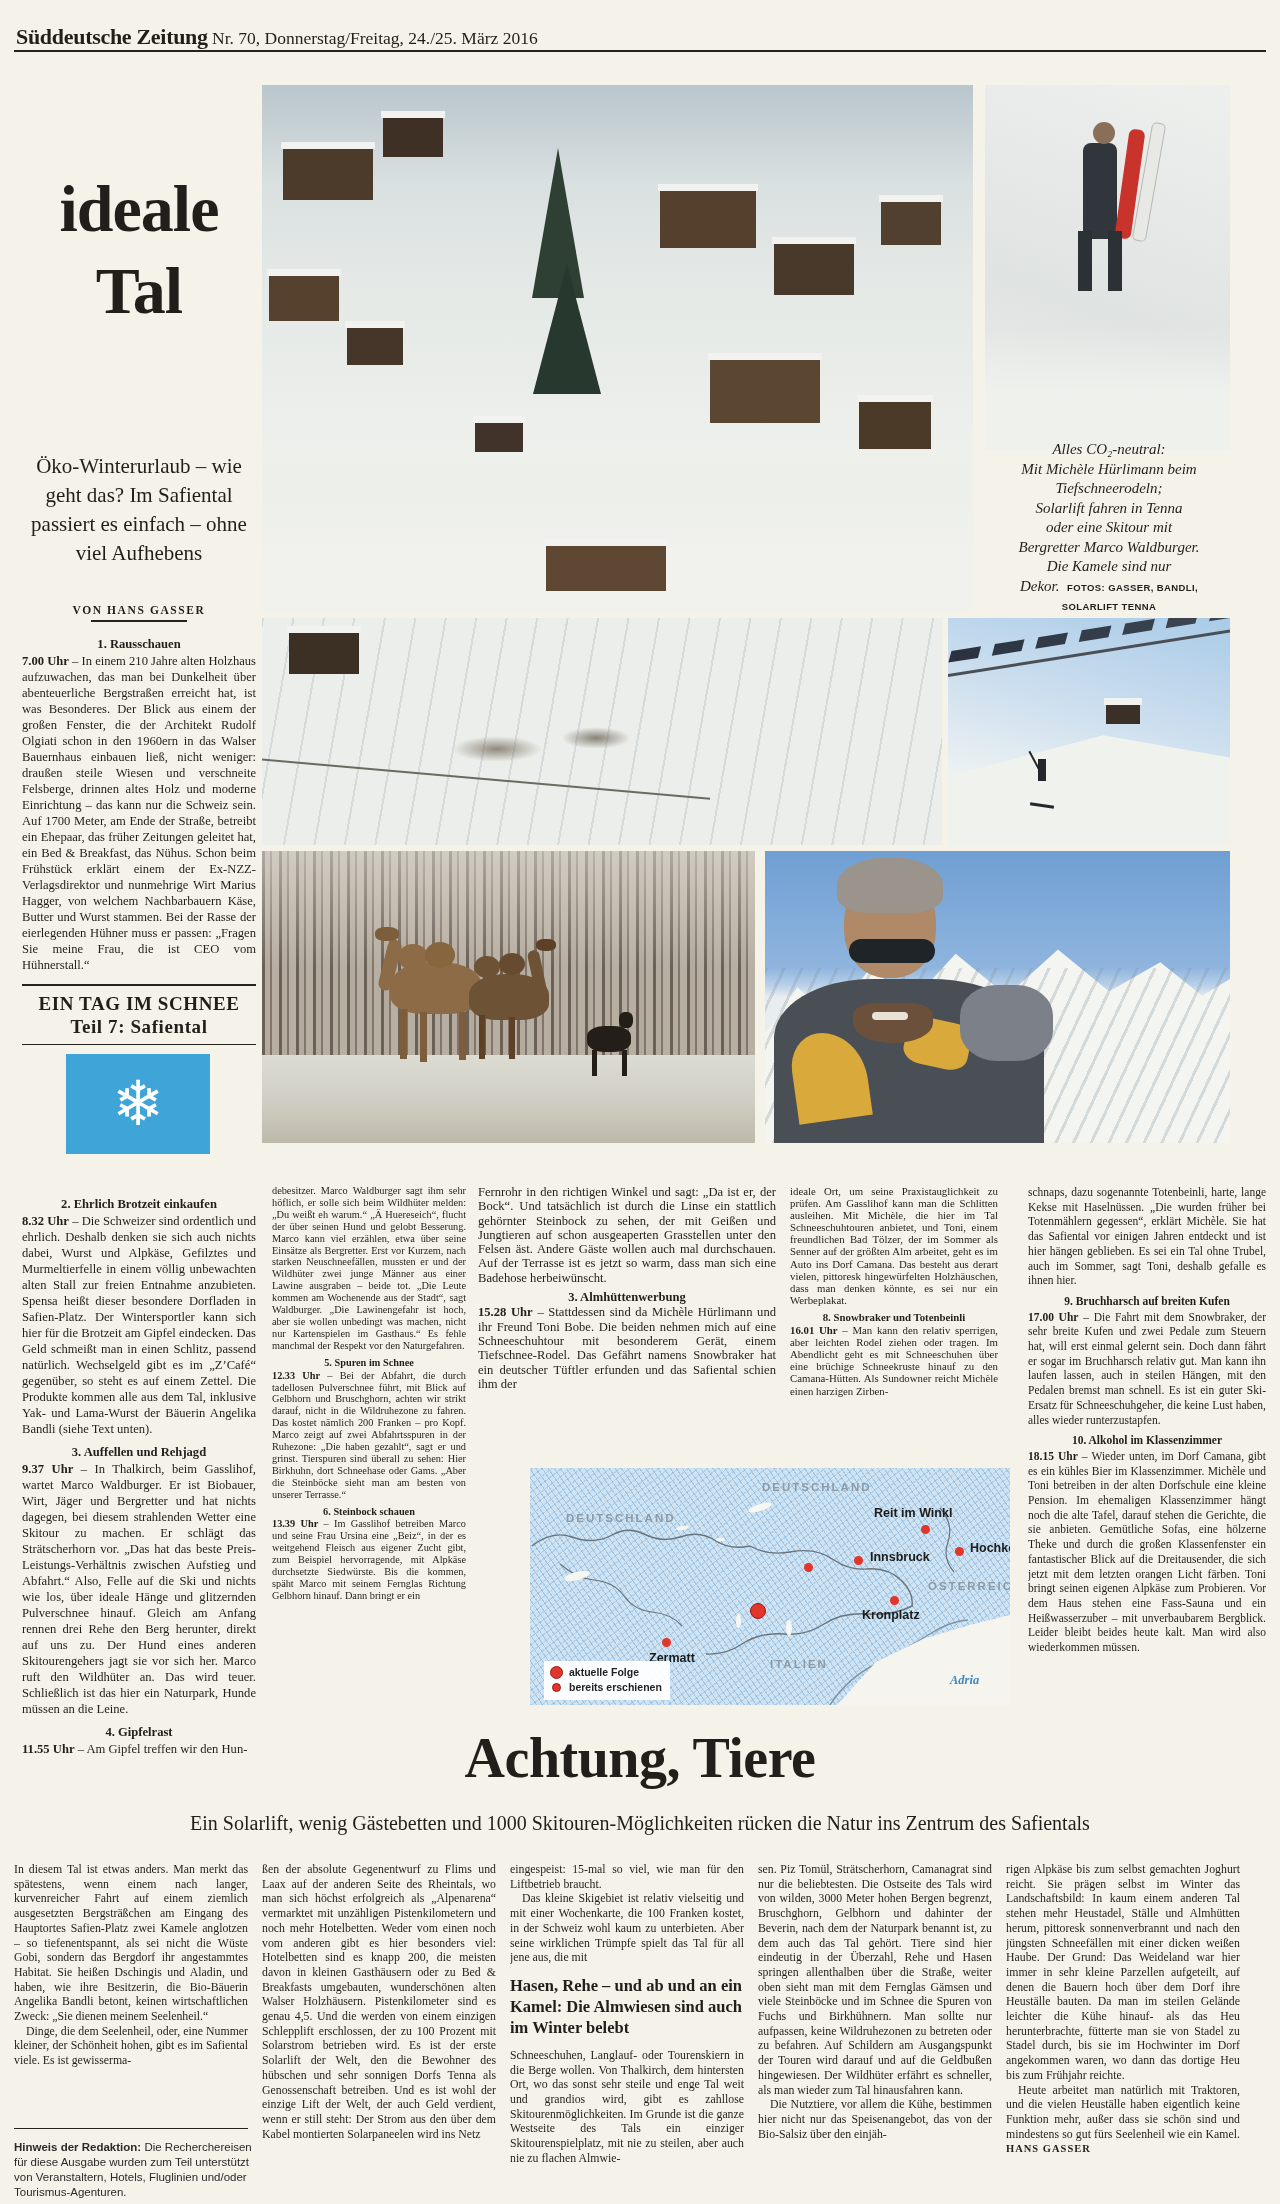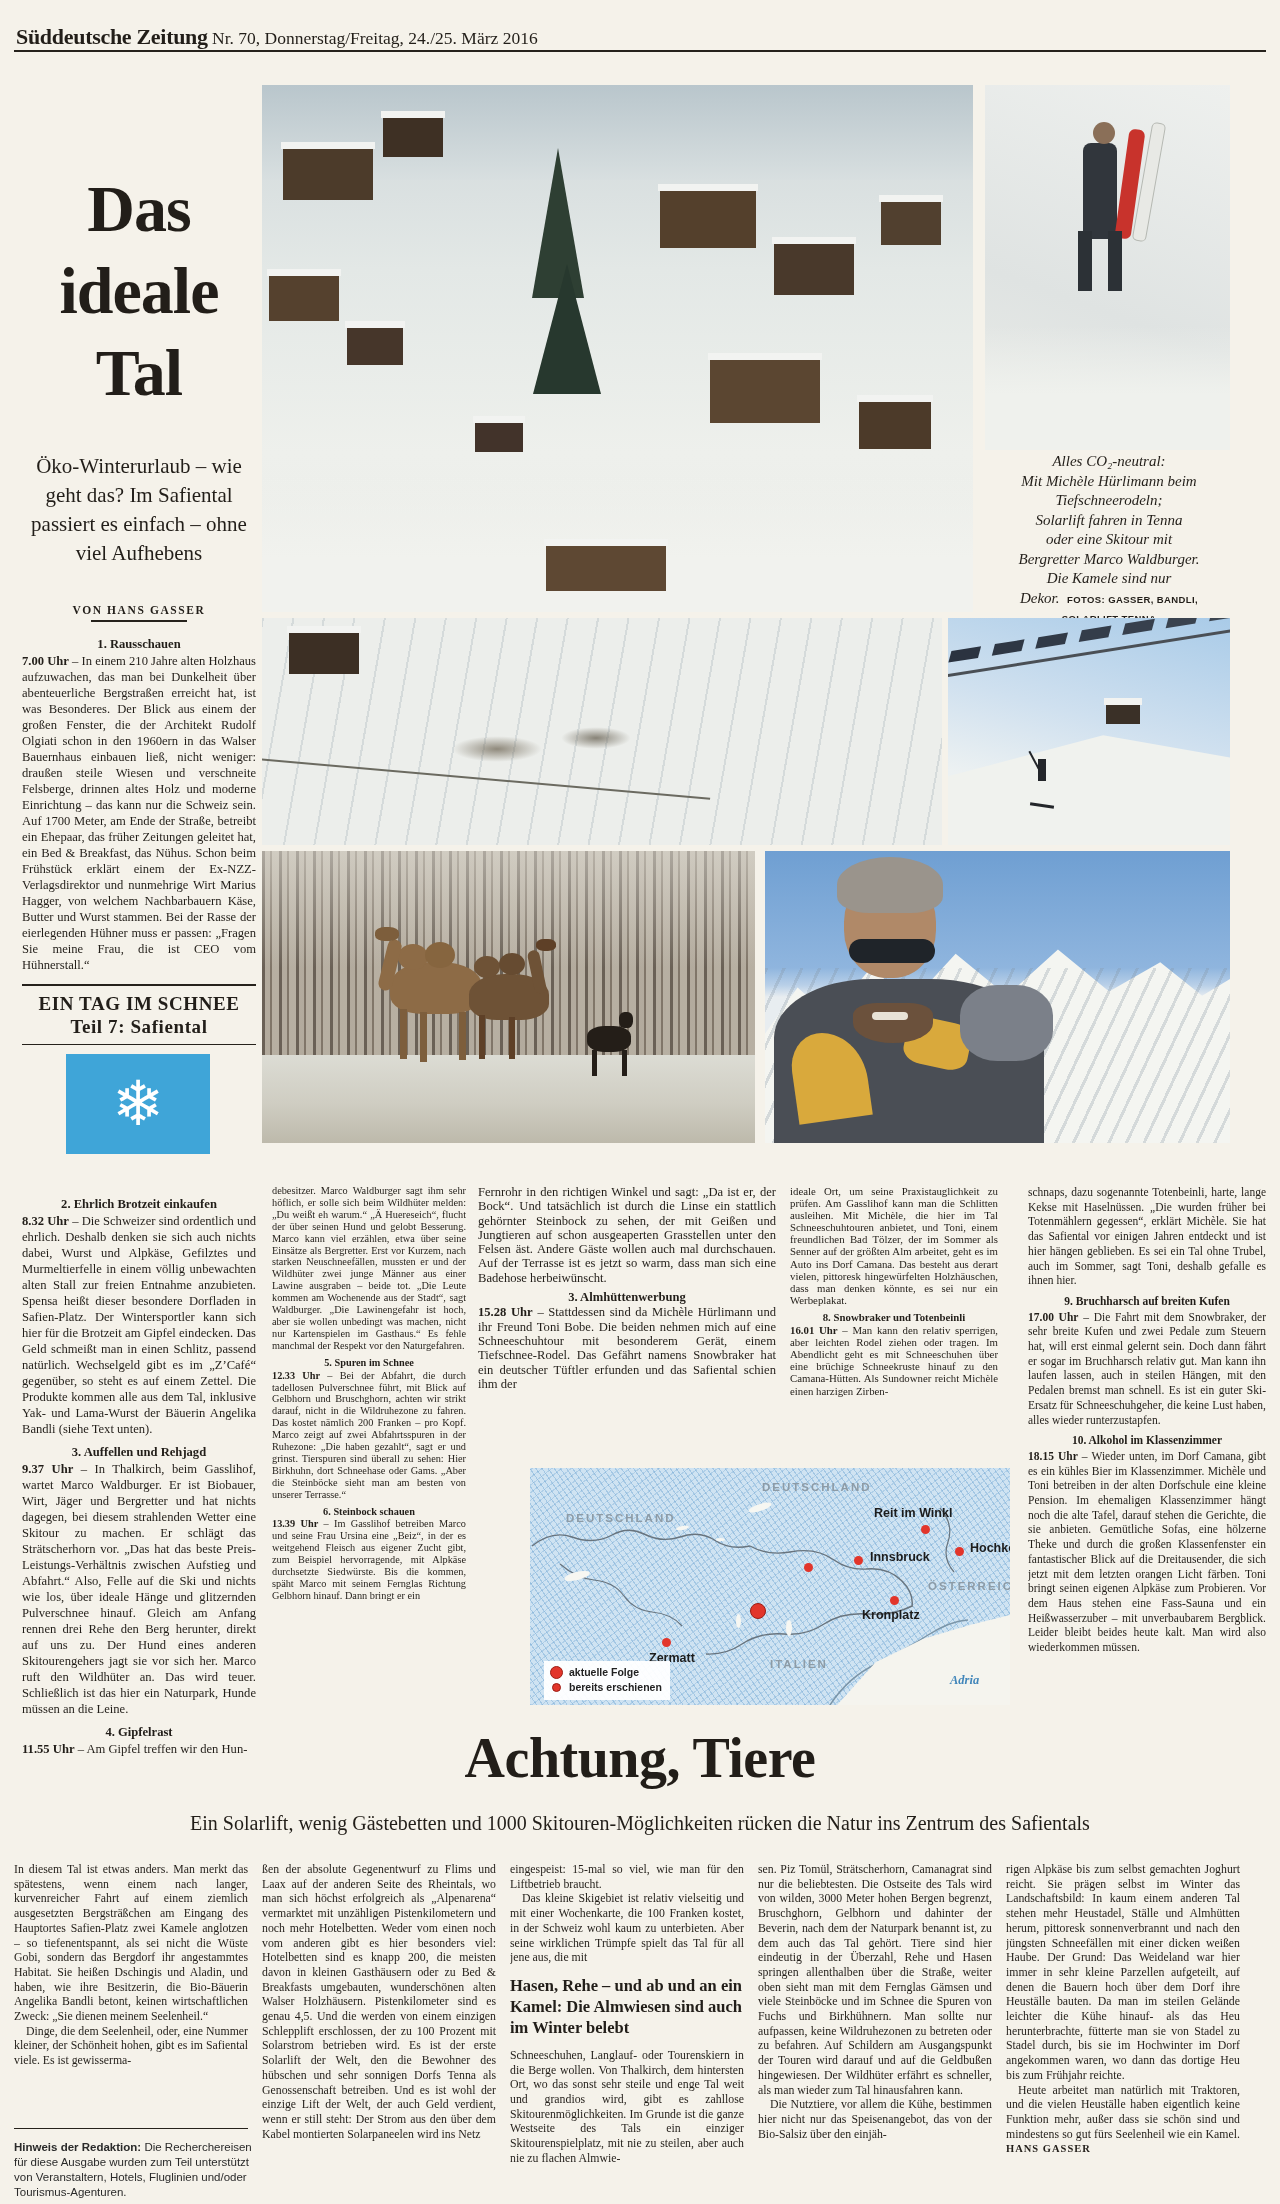--- a/index.html
+++ b/index.html
@@ -67,21 +67,20 @@
 </head>
 <body>
 
 <div class="page">
 
   <div class="abs mh-logo" style="left:16px;top:24px;">Süddeutsche Zeitung</div>
   <div class="abs mh-issue" style="left:212px;top:28px;">Nr. 70, Donnerstag/Freitag, 24./25. März 2016</div>
   <div class="abs mh-rule" style="left:14px;top:50px;width:1252px;"></div>
 
   <div class="abs a1-title" style="left:22px;top:168px;width:234px;">
-    <div>Das</div>
     <div>ideale</div>
     <div>Tal</div>
   </div>
   <div class="abs a1-stand" style="left:16px;top:452px;width:246px;">Öko-Winterurlaub – wie geht das? Im Safiental passiert es einfach – ohne viel Aufhebens</div>
   <div class="abs" style="left:22px;top:604px;width:234px;">
     <div class="byline">VON HANS GASSER</div>
     <div class="by-rule"></div>
   </div>
 
   <div class="col c1" style="left:22px;top:636px;height:344px;">
@@ -137,21 +136,21 @@
   <div class="photo" style="left:985px;top:85px;width:245px;height:365px;background:linear-gradient(200deg,#eef0ee,#dfe3e2 60%,#eaecE8 100%);background:linear-gradient(200deg,#eef0ee,#dfe3e2 60%,#eaece8 100%);">
     <div class="ph" style="left:40%;top:16%;width:34px;height:96px;background:#31363c;border-radius:8px;"></div>
     <div class="ph" style="left:44%;top:10%;width:22px;height:22px;border-radius:50%;background:#8a6f58;"></div>
     <div class="ph" style="left:56%;top:12%;width:16px;height:110px;background:#c8332c;border-radius:6px;transform:rotate(8deg);"></div>
     <div class="ph" style="left:64%;top:10%;width:12px;height:118px;background:#e8e9e5;border:1px solid #b5b8b2;border-radius:5px;transform:rotate(10deg);"></div>
     <div class="ph" style="left:38%;top:40%;width:14px;height:60px;background:#2c3136;"></div>
     <div class="ph" style="left:50%;top:40%;width:14px;height:60px;background:#2c3136;"></div>
     <div class="ph" style="left:0;bottom:0;width:100%;height:34%;background:linear-gradient(180deg,rgba(236,238,234,0),#eff1ed 55%);"></div>
   </div>
 
-  <div class="abs cap" style="left:975px;top:452px;width:268px;">
+  <div class="abs cap" style="left:975px;top:440px;width:268px;">
     <div>Alles CO₂-neutral:</div>
     <div>Mit Michèle Hürlimann beim</div>
     <div>Tiefschneerodeln;</div>
     <div>Solarlift fahren in Tenna</div>
     <div>oder eine Skitour mit</div>
     <div>Bergretter Marco Waldburger.</div>
     <div>Die Kamele sind nur</div>
     <div><span>Dekor.</span>&nbsp;&nbsp;<span class="credit">FOTOS: GASSER, BANDLI,</span></div>
     <div class="credit">SOLARLIFT TENNA</div>
   </div>

